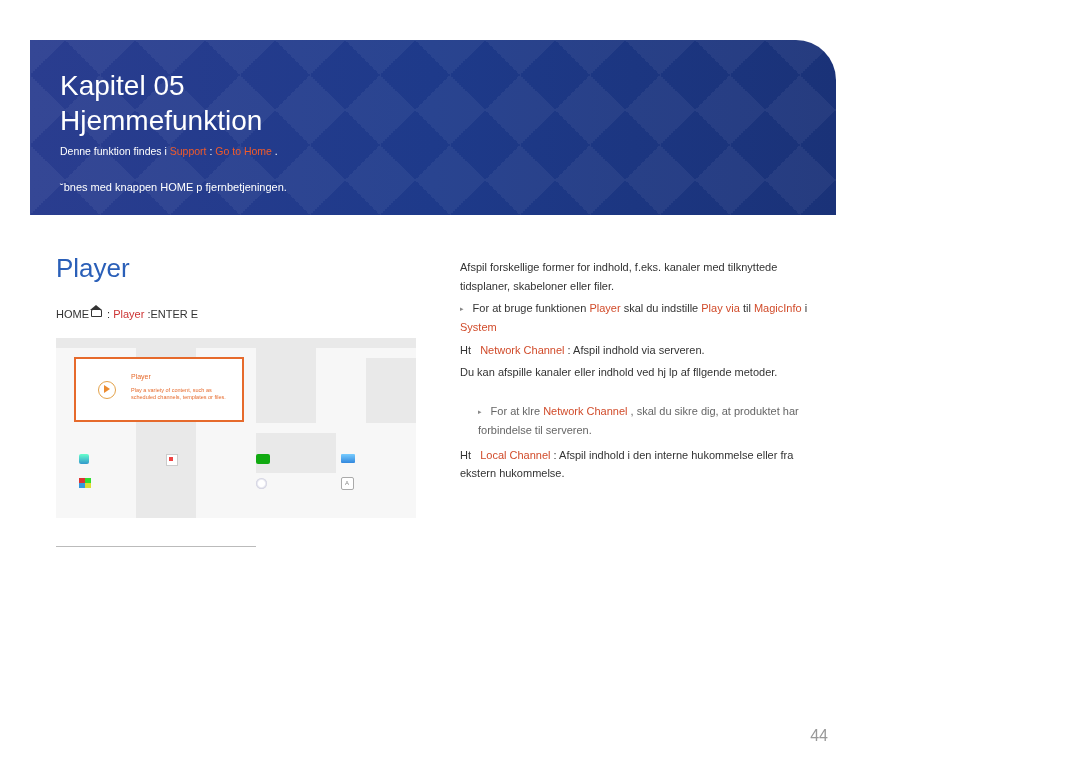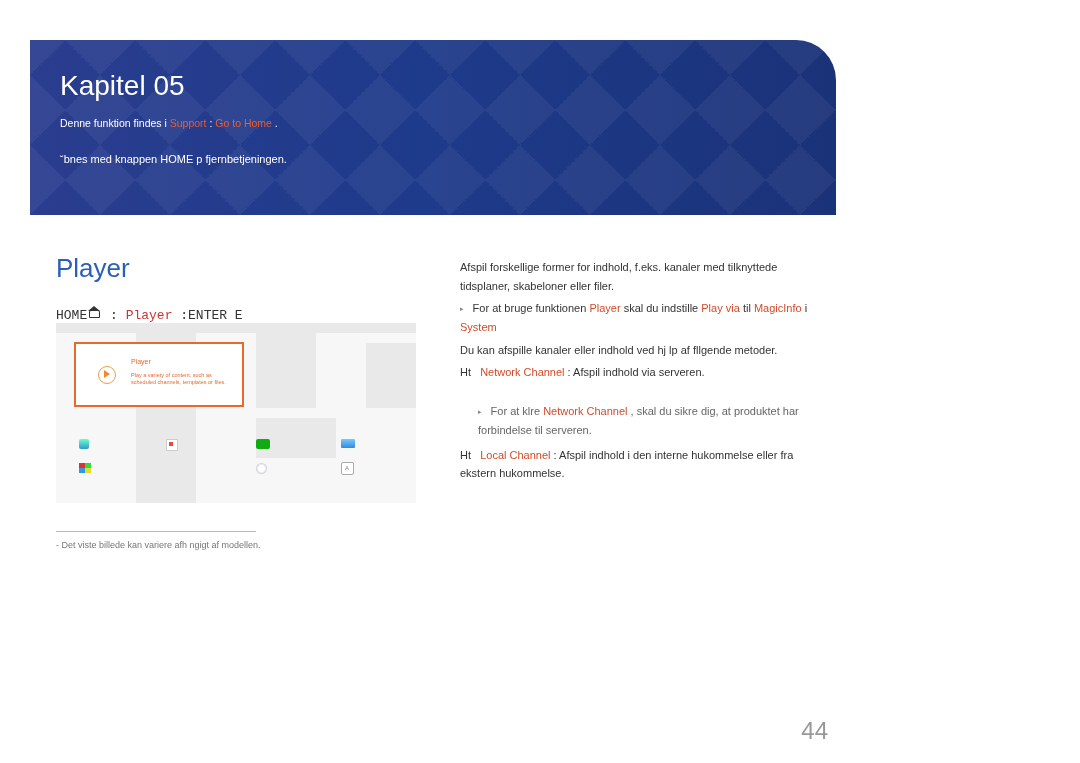--- a/index.html
+++ b/index.html
@@ -34,21 +34,21 @@
     box-sizing: border-box;
     padding: 28px 30px 10px 30px;
   }
   .chapter {
     color: #fff;
     font-size: 28px;
     font-weight: 400;
     line-height: 1.25;
   }
   .function-line {
-    margin-top: 14px;
+    margin-top: 7px;
     font-size: 10.5px;
     color: #fff;
   }
   .function-line .hl { color: #f25b2a; }
   .sub-line {
     margin-top: 24px;
     font-size: 11px;
     color: #fff;
   }
 
@@ -58,23 +58,23 @@
     top: 235px;
     width: 380px;
   }
   .player-title {
     color: #2a5fb8;
     font-size: 26px;
     font-weight: 400;
     margin: 18px 0 24px 0;
   }
   .path {
-    font-size: 13px;
+    font-size: 11px;
     color: #333;
-    font-family: Liberation Mono, monospace;
+    margin-bottom: 18px;
   }
   .path .red { color: #cc3333; }
 
   .preview {
     position: relative;
     width: 360px;
     height: 180px;
     background: #f7f7f7;
     border: 0;
     box-sizing: border-box;
@@ -172,21 +172,21 @@
     margin-right: 6px;
     vertical-align: 1px;
   }
   .right .row { margin-bottom: 4px; }
 
   .pagenum {
     position: absolute;
     right: 30px;
     bottom: 18px;
     color: #999;
-    font-size: 24px;
+    font-size: 16px;
   }
 
   .home-icon {
     border: 1px solid #333;
     border-radius: 2px 2px 0 0;
     width: 9px;
     height: 6px;
     display: inline-block;
     position: relative;
     top: -1px;
@@ -203,20 +203,21 @@
   }
 </style>
 </head>
 <body>
 
 <div class="page">
 
   <div class="topband">
     <div class="chapter">
       <span>Kapitel 05</span><br>
+      <span>Hjemmefunktion</span>
     </div>
     <div class="function-line">
       <span>Denne funktion findes i </span>
       <span class="hl">Support</span>
       <span>  :  </span>
       <span class="hl">Go to Home</span>
       <span>.</span>
     </div>
     <div class="sub-line">˘bnes med knappen HOME p fjernbetjeningen.</div>
   </div>
@@ -253,42 +254,41 @@
       <div class="ic" style="left:23px;top:140px;width:12px;height:10px;background:
         linear-gradient(90deg,#d33 50%,#3d3 50%) top/100% 50% no-repeat,
         linear-gradient(90deg,#39d 50%,#dd3 50%) bottom/100% 50% no-repeat"></div>
       <div class="ic" style="left:200px;top:140px;background:radial-gradient(circle,#fff 40%,#ccd 70%);border-radius:50%;width:11px;height:11px"></div>
       <div class="ic" style="left:285px;top:139px;width:11px;height:11px;border:1px solid #aaa;border-radius:2px;background:#fff">
           <div style="position:absolute;left:3px;top:2px;font-size:6px;color:#888">A</div>
         </div>
     </div>
 
     <div class="footnote-rule"></div>
-    <div class="footnote">Det viste billede kan variere afh ngigt af modellen.</div>
   </div>
 
   <div class="right">
     <div class="row">Afspil forskellige former for indhold, f.eks. kanaler med tilknyttede tidsplaner, skabeloner eller filer.</div>
     <div class="row bullet">
       <span>For at bruge funktionen </span>
       <span class="hl">Player</span>
       <span> skal du indstille </span>
       <span class="hl">Play via</span>
       <span> til </span>
       <span class="hl">MagicInfo</span>
       <span> i </span>
       <span class="hl">System</span>
     </div>
-    <div class="row">Du kan afspille kanaler eller indhold ved hj lp af fllgende metoder.</div>
-
     <div class="row">
       <span>Ht</span>&nbsp;&nbsp;
       <span class="hl">Network Channel</span>
       <span>: Afspil indhold via serveren.</span>
     </div>
+
+    <div class="row">Du kan afspille kanaler eller indhold ved hj lp af fllgende metoder.</div>
     <span class="sub bullet">
       <span>For at klre </span>
       <span class="hl">Network Channel</span>
       <span>, skal du sikre dig, at produktet har forbindelse til serveren.</span>
     </span>
 
     <div class="row" style="margin-top:6px">
       <span>Ht</span>&nbsp;&nbsp;
       <span class="hl">Local Channel</span>
       <span>: Afspil indhold i den interne hukommelse eller fra ekstern hukommelse.</span>

